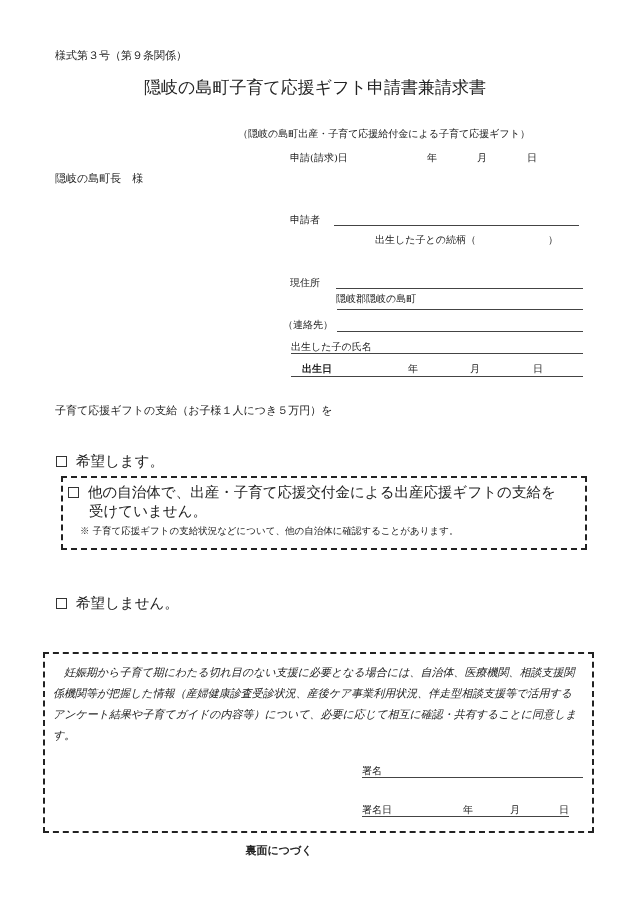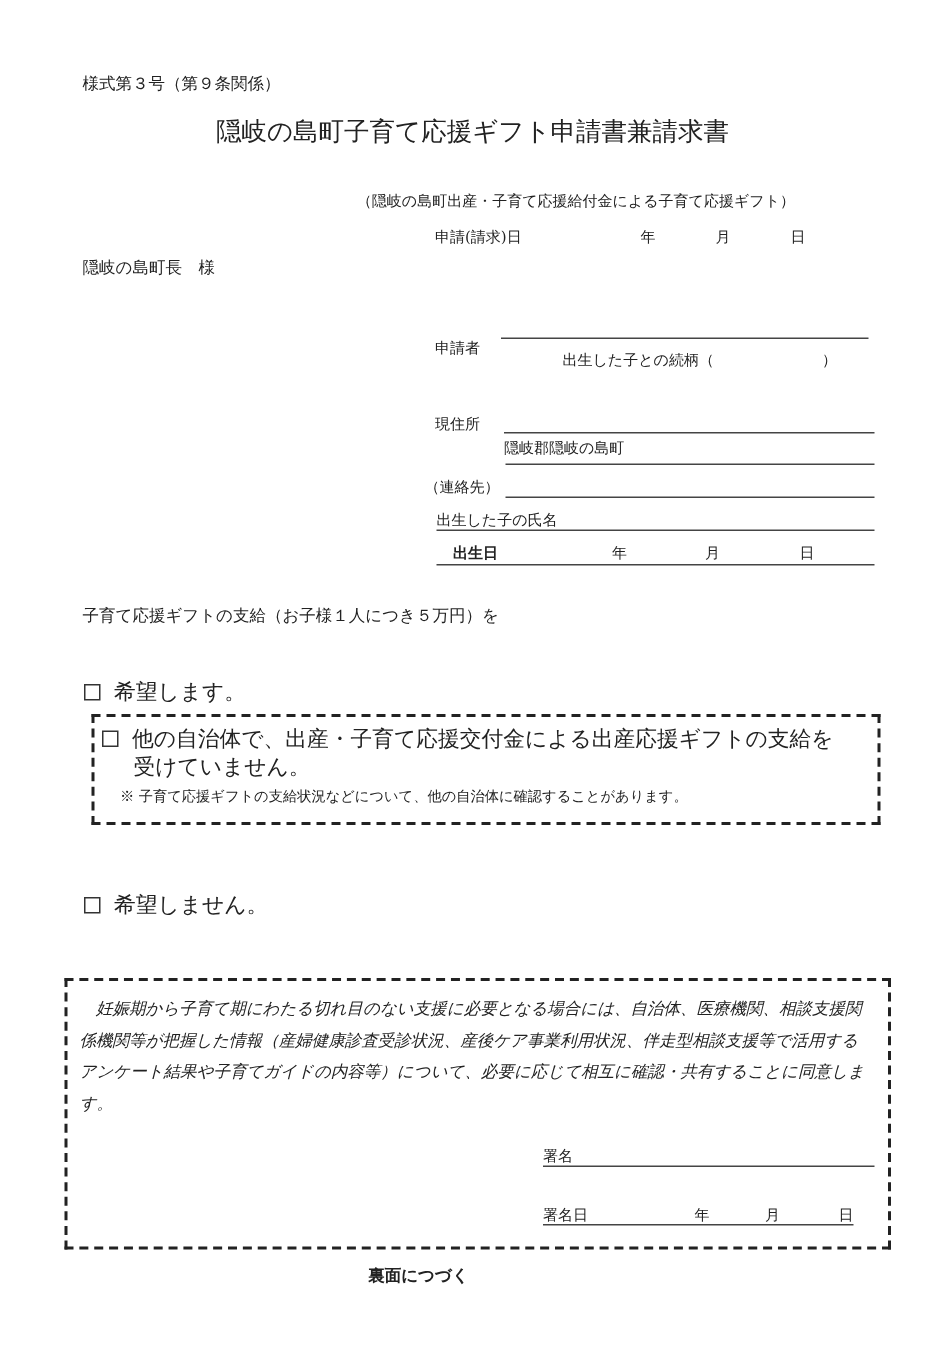--- a/index.html
+++ b/index.html
@@ -43,21 +43,21 @@
 
 <div>
   <div class="abs t10" style="left:290px; top:151px;">申請(請求)日</div>
   <div class="abs t10" style="left:427px; top:151px;">年</div>
   <div class="abs t10" style="left:477px; top:151px;">月</div>
   <div class="abs t10" style="left:527px; top:151px;">日</div>
 </div>
 
 <div class="abs t11" style="left:55px; top:171px;">隠岐の島町長　様</div>
 
-<div class="abs t10" style="left:290px; top:225px;text-align:right;">申請者</div>
+<div class="abs t10" style="left:290px; top:213px;text-align:right;">申請者</div>
 <div class="uline" style="left:334px; top:225px; width:245px;"></div>
 <div class="abs t10" style="left:375px; top:233px;">出生した子との続柄（</div>
 <div class="abs t10" style="left:548px; top:233px;">）</div>
 <div class="abs" style="left:487px; top:231px; width:58px; height:14px;"></div>
 
 <div class="abs t10" style="left:290px; top:276px;">現住所</div>
 <div class="abs t10" style="left:336px; top:276px;margin-top:16px;">隠岐郡隠岐の島町</div>
 <div class="uline" style="left:336px; top:288px; width:247px;"></div>
 <div class="uline" style="left:337px; top:309px; width:246px;"></div>
 

